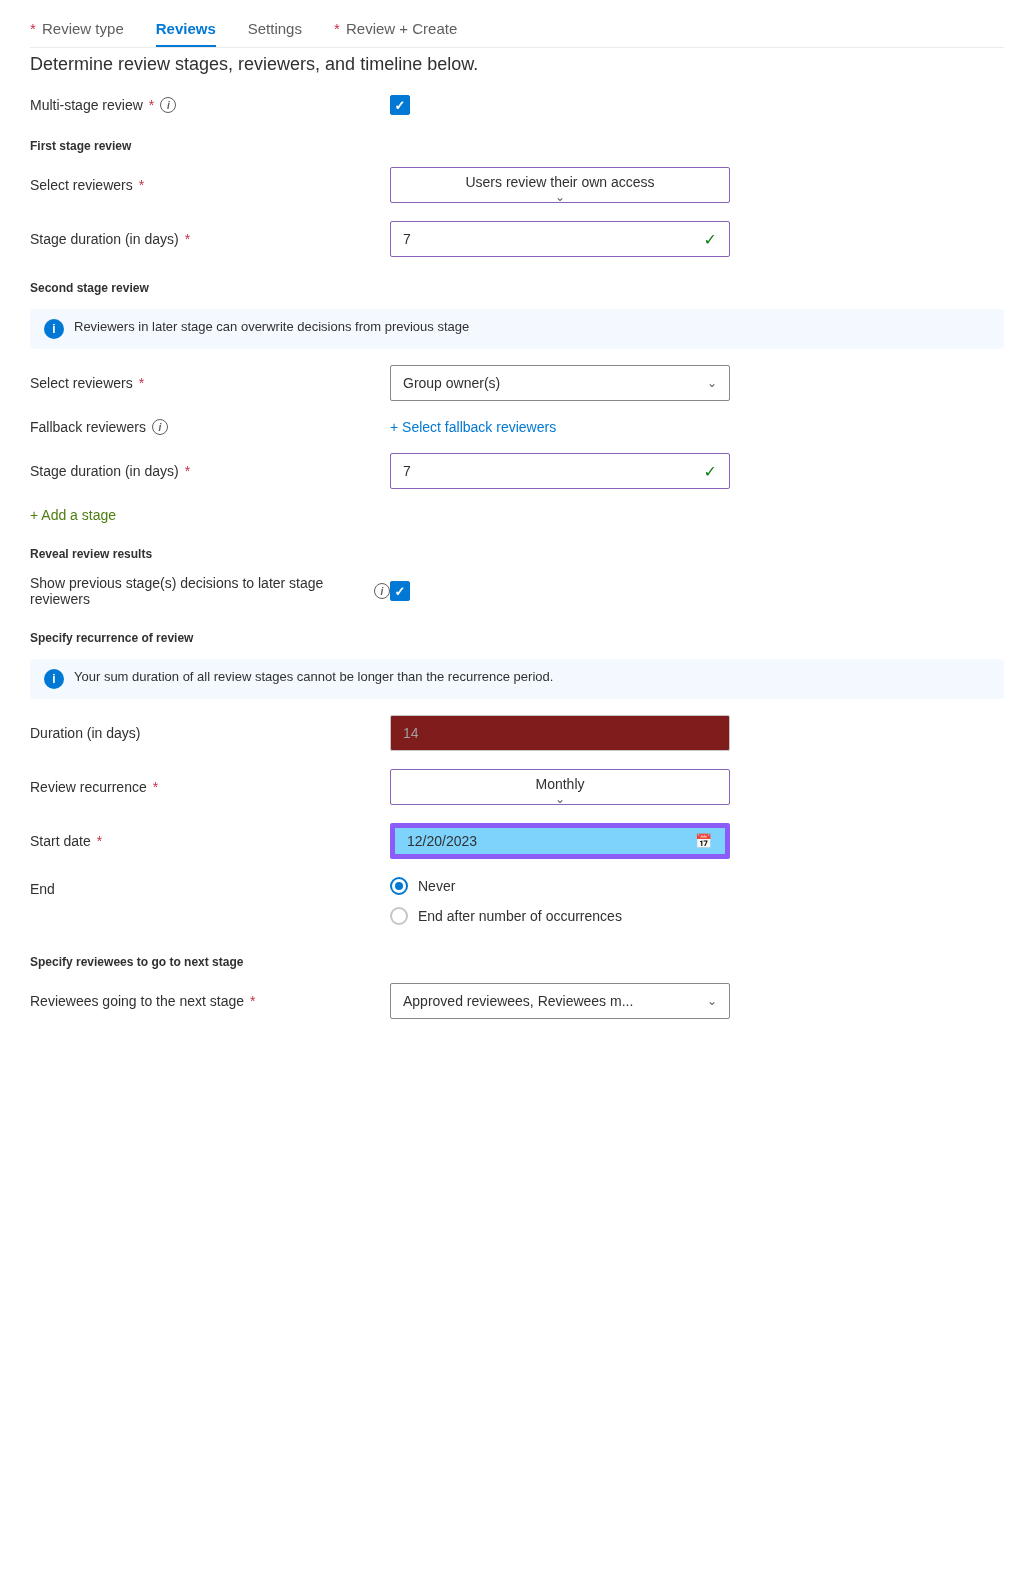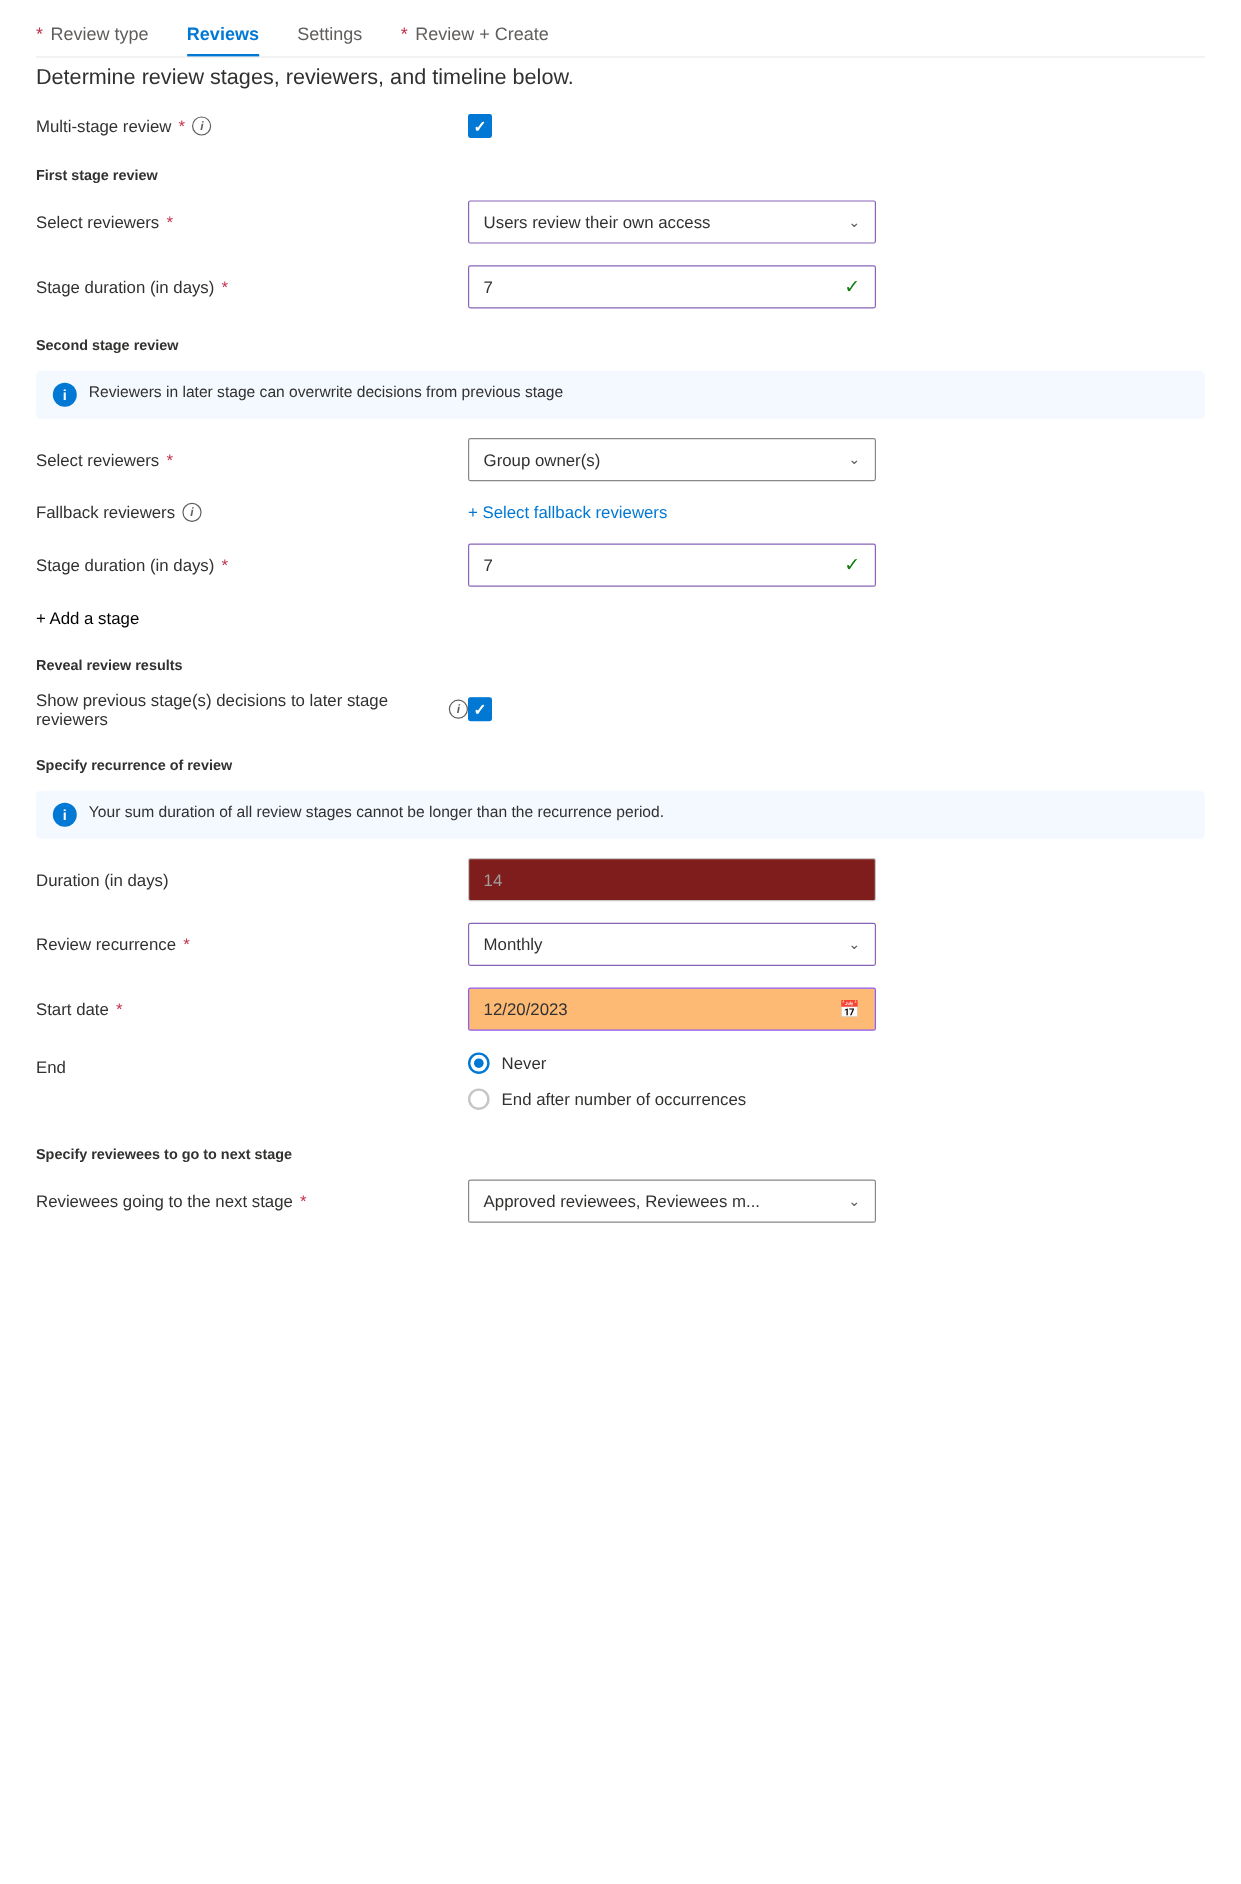--- a/index.html
+++ b/index.html
@@ -131,20 +131,21 @@
       padding: 6px 12px;
       background: #fff;
       cursor: pointer;
       min-width: 340px;
       max-width: 340px;
       height: 36px;
     }
     .select-field.active-border {
       border-color: #8764b8;
       border-width: 1px;
+      flex-direction: column;
     }
     .select-field .chevron {
       color: #605e5c;
       font-size: 12px;
     }
 
     
     .input-field {
       display: flex;
       align-items: center;
@@ -177,21 +178,21 @@
     
     .link-button {
       color: #0078d4;
       cursor: pointer;
       font-size: 14px;
       text-decoration: none;
     }
 
     
     .add-stage-btn {
-      color: #000000;
+      color: #4d7c0f;
       cursor: pointer;
       font-size: 14px;
       display: flex;
       align-items: center;
       gap: 4px;
       margin: 8px 0 24px 0;
     }
 
     
     .info-circle {
@@ -241,24 +242,24 @@
       height: 8px;
       border-radius: 50%;
       background: #0078d4;
     }
 
     
     .date-input {
       display: flex;
       align-items: center;
       justify-content: space-between;
-      border: 1px solid #8b5cf6;
+      border: 5px solid #8b5cf6;
       border-radius: 2px;
       padding: 6px 12px;
-      background: #fdba74;
+      background: #7dd3fc;
       min-width: 340px;
       max-width: 340px;
       height: 36px;
     }
     .date-input .calendar-icon {
       color: #605e5c;
       font-size: 14px;
     }
   </style>
 </head>

